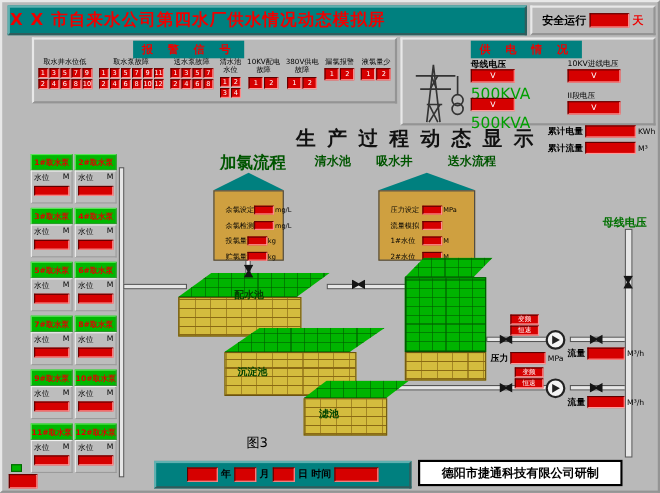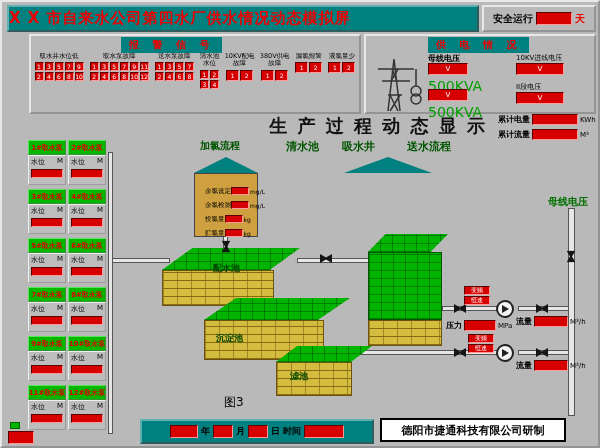--- a/index.html
+++ b/index.html
@@ -67,21 +67,21 @@
   <div class="abs teal" style="left:5px;top:3px;width:472px;height:27px;border:2px outset #5fb0b0;">
     <div style="color:#ee0000;font-weight:bold;font-size:15px;line-height:22px;letter-spacing:1px;">X X 市自来水公司第四水厂供水情况动态模拟屏</div>
   </div>
 
   <div class="abs panel" style="left:480px;top:3px;width:114px;height:27px;display:flex;align-items:center;justify-content:center;gap:3px;">
     <span style="font-size:10px;font-weight:bold;color:#000;">安全运行</span>
     <span class="led" style="width:36px;height:13px;"></span>
     <span style="font-size:10px;color:#ee0000;font-weight:bold;">天</span>
   </div>
 
-  <div class="abs panel" style="left:27px;top:32px;width:332px;height:80px;">
+  <div class="abs panel" style="left:27px;top:32px;width:332px;height:60px;">
     <div class="sub-title" style="left:90px;top:1px;">报 警 信 号</div>
     <div id="alarm-groups">
         <div class="alarm-group">
           <div class="alarm-group-label">取水井水位低</div>
           <div class="alarm-row">
             <span class="alarm-cell led">1</span>
             <span class="alarm-cell led">3</span>
             <span class="alarm-cell led">5</span>
             <span class="alarm-cell led">7</span>
             <span class="alarm-cell led">9</span>
@@ -205,21 +205,21 @@
     <span class="out-label">累计电量</span>
     <span class="led" style="width:46px;height:11px;"></span>
     <span class="out-unit">KWh</span>
   </div>
   <div class="out-row" style="left:496px;top:127px;">
     <span class="out-label">累计流量</span>
     <span class="led" style="width:46px;height:11px;"></span>
     <span class="out-unit">M³</span>
   </div>
 
-  <span class="abs" style="left:198px;top:137px;font-size:10px;font-weight:bold;color:#005500;">加氯流程</span>
+  <span class="abs" style="left:198px;top:137px;font-size:15px;font-weight:bold;color:#005500;">加氯流程</span>
   <span class="abs" style="left:284px;top:137px;font-size:11px;font-weight:bold;color:#005500;">清水池</span>
   <span class="abs" style="left:340px;top:137px;font-size:11px;font-weight:bold;color:#005500;">吸水井</span>
   <span class="abs" style="left:405px;top:137px;font-size:11px;font-weight:bold;color:#005500;">送水流程</span>
 
   <div class="abs" id="pump-col-left" style="left:26px;top:138px;width:38px;">
       <div class="pump-unit">
         <div class="pump-box">1#取水泵</div>
         <div class="level-panel">
           <div class="level-row">
             <span class="level-label">水位</span>
@@ -373,20 +373,42 @@
         </div>
         <div class="house-row">
           <span class="hr-label">贮氯量</span>
           <div class="led hr-led"></div>
           <span class="hr-unit">kg</span>
         </div>
       </div>
   </div>
   <div class="abs" style="left:342px;top:155px;width:88px;">
     <div class="roof" style="border-left:44px solid transparent;border-right:44px solid transparent;border-bottom:16px solid #00807f;"></div>
+    <div class="house-body" style="height:64px;" id="meter-rows">
+        <div class="house-row">
+          <span class="hr-label">压力设定</span>
+          <div class="led hr-led"></div>
+          <span class="hr-unit">MPa</span>
+        </div>
+        <div class="house-row">
+          <span class="hr-label">流量模拟</span>
+          <div class="led hr-led"></div>
+          <span class="hr-unit"></span>
+        </div>
+        <div class="house-row">
+          <span class="hr-label">1#水位</span>
+          <div class="led hr-led"></div>
+          <span class="hr-unit">M</span>
+        </div>
+        <div class="house-row">
+          <span class="hr-label">2#水位</span>
+          <div class="led hr-led"></div>
+          <span class="hr-unit">M</span>
+        </div>
+      </div>
   </div>
 
   <div class="tank-top" style="left:160px;top:246px;width:138px;height:22px;"></div>
   <div class="tank-front" style="left:160px;top:268px;width:112px;height:36px;"></div>
   <span class="tank-label" style="left:172px;top:260px;margin-left:39px;">配水池</span>
 
   <div class="tank-top" style="left:202px;top:296px;width:146px;height:22px;"></div>
   <div class="tank-front" style="left:202px;top:318px;width:120px;height:40px;"></div>
   <span class="tank-label" style="left:214px;top:330px;">沉淀池</span>
 

